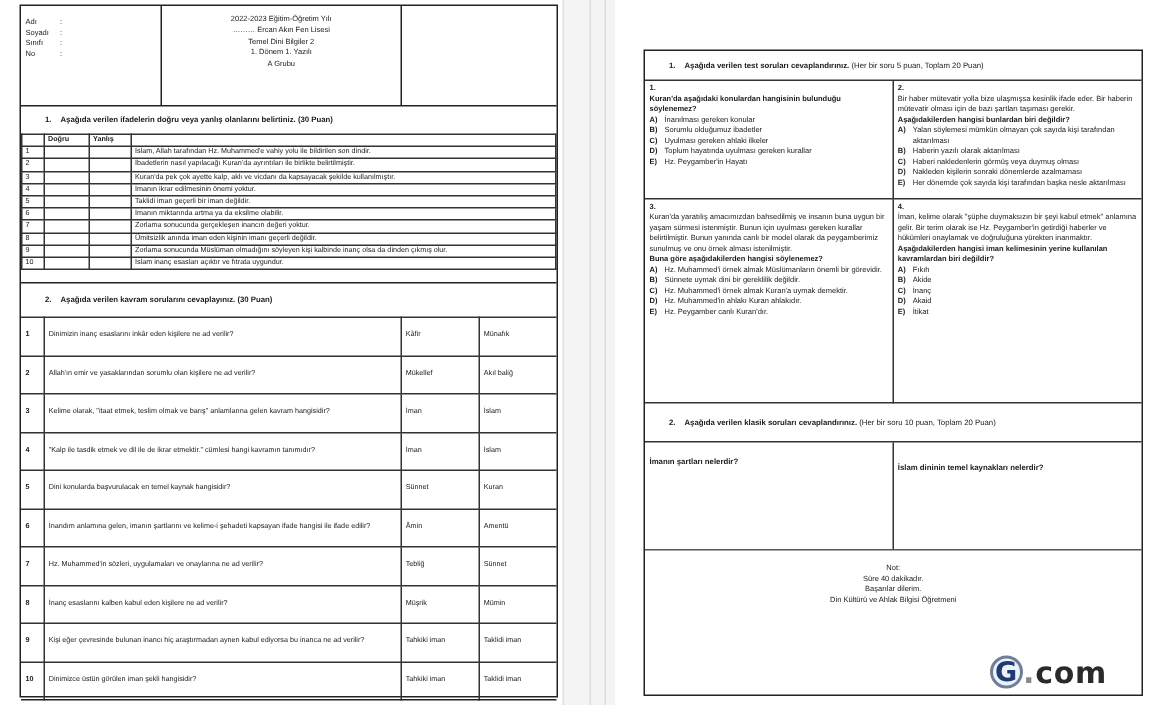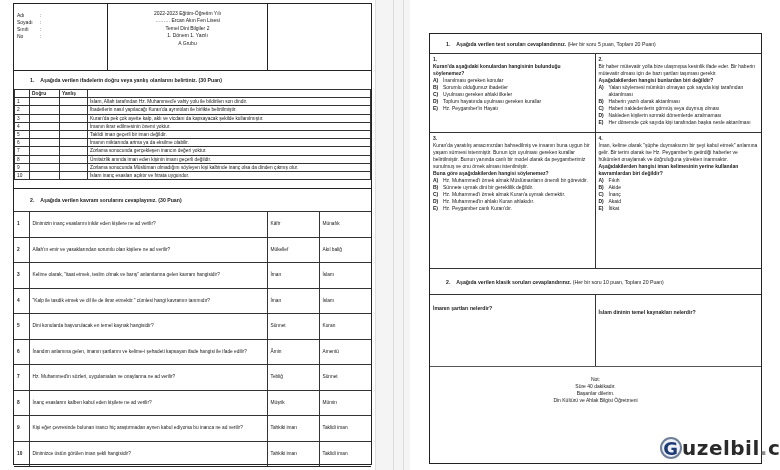--- a/index.html
+++ b/index.html
@@ -364,16 +364,15 @@
   <div class="footer-note">
     <div>Not:</div>
     <div>Süre 40 dakikadır.</div>
     <div>Başarılar dilerim.</div>
     <div>Din Kültürü ve Ahlak Bilgisi Öğretmeni</div>
   </div>
 </div>
 
 <div class="watermark">
   <span class="g">G</span>
-    <span>uzelbil</span>
     <span class="dot">.</span>
     <span>com</span>
 </div>
 
 </body></html>

